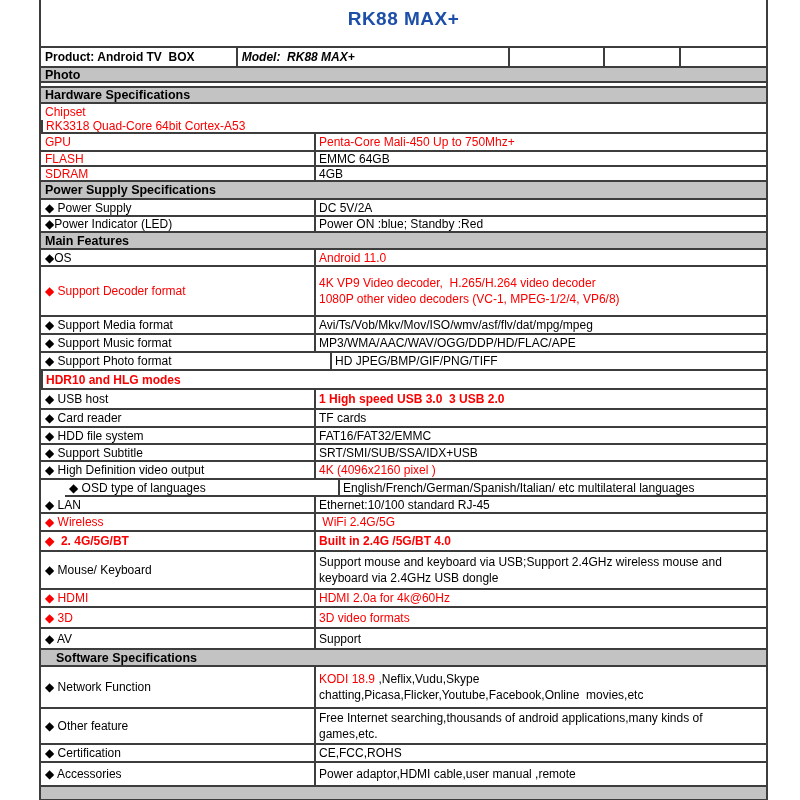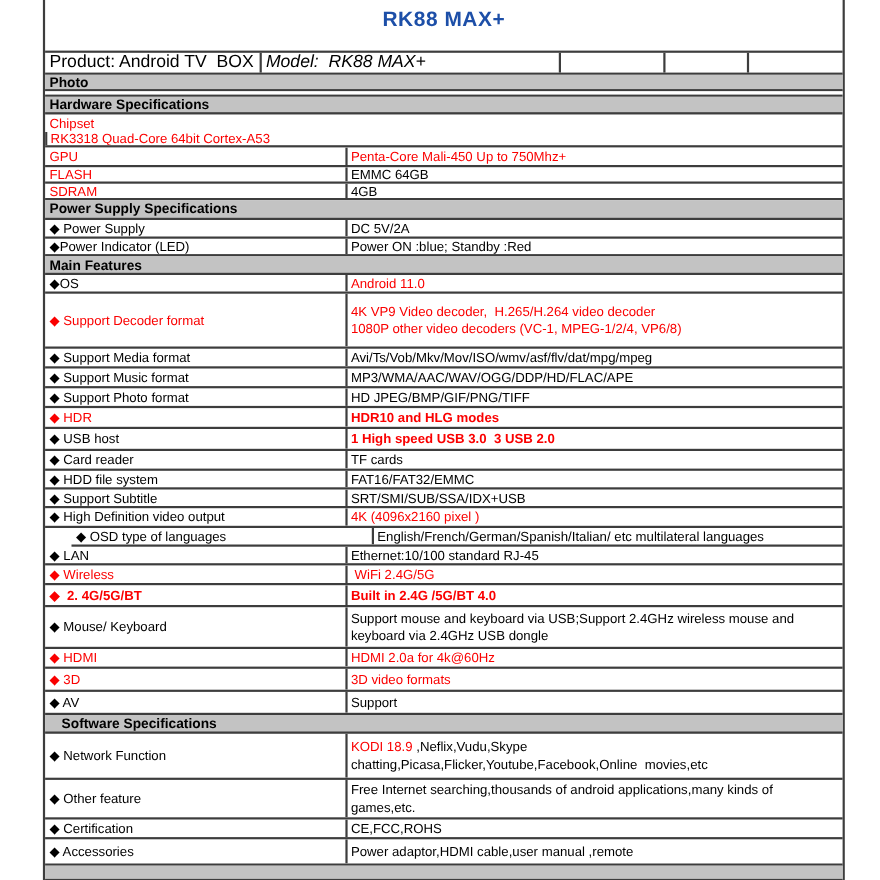--- a/index.html
+++ b/index.html
@@ -5,21 +5,21 @@
   html,body{margin:0;padding:0;width:800px;height:800px;background:#ffffff;overflow:hidden;}
   body{font-family:"Liberation Sans", sans-serif;color:#000;}
   .sheet{position:absolute;left:39px;top:0;width:729px;height:800px;box-sizing:border-box;
          border-left:2px solid var(--border);border-right:2px solid var(--border);}
   .title-area{height:48px;box-sizing:border-box;border-bottom:2px solid var(--border);
               display:flex;align-items:center;justify-content:center;}
   .page-title{color:var(--blue);font-weight:bold;font-size:19px;letter-spacing:.5px;
               position:relative;top:-4px;}
   .prow{display:flex;box-sizing:border-box;border-bottom:2px solid var(--border);}
   .prow .pcell{box-sizing:border-box;display:flex;align-items:center;padding-left:4px;
-               font-size:16px;font-weight:normal;white-space:pre;overflow:hidden;}
+               font-size:12px;font-weight:bold;white-space:pre;overflow:hidden;}
   .prow .pcell + .pcell{border-left:2px solid var(--border);}
   .row{box-sizing:border-box;border-bottom:2px solid var(--border);display:flex;overflow:hidden;}
   .row.section{background:var(--gray);align-items:center;padding-left:4px;
                font-weight:bold;font-size:12.5px;}
   .row.spacer{background:#fff;}
   .spec-label{width:273px;box-sizing:border-box;padding-left:4px;display:flex;
               flex-direction:column;justify-content:center;font-size:12px;overflow:hidden;}
   .spec-value{flex:1;box-sizing:border-box;border-left:2px solid var(--border);
               padding-left:3px;display:flex;flex-direction:column;justify-content:center;
               font-size:12px;overflow:hidden;}
@@ -130,32 +130,29 @@
         </div>
       </div>
       <div class="row spec" style="height: 18px;">
         <div class="spec-label">
           <span class="line">◆ Support Music format</span>
         </div>
         <div class="spec-value">
           <div class="line"><span class="line">MP3/WMA/AAC/WAV/OGG/DDP/HD/FLAC/APE</span></div>
         </div>
       </div>
-      <div class="row spec" style="height: 18px;">
+      <div class="row spec" style="height: 18px; gap: 16px;">
         <div class="spec-label">
           <span class="line">◆ Support Photo format</span>
         </div>
         <div class="spec-value">
           <div class="line"><span class="line">HD JPEG/BMP/GIF/PNG/TIFF</span></div>
         </div>
       </div>
       <div class="row spec" style="height: 19px;">
-        <div class="spec-label red">
-          <span class="line">◆ HDR</span>
-        </div>
         <div class="spec-value">
           <div class="line"><span class="line red b">HDR10 and HLG modes</span></div>
         </div>
       </div>
       <div class="row spec" style="height: 20px;">
         <div class="spec-label">
           <span class="line">◆ USB host</span>
         </div>
         <div class="spec-value">
           <div class="line"><span class="line red b">1 High speed USB 3.0  3 USB 2.0</span></div>

